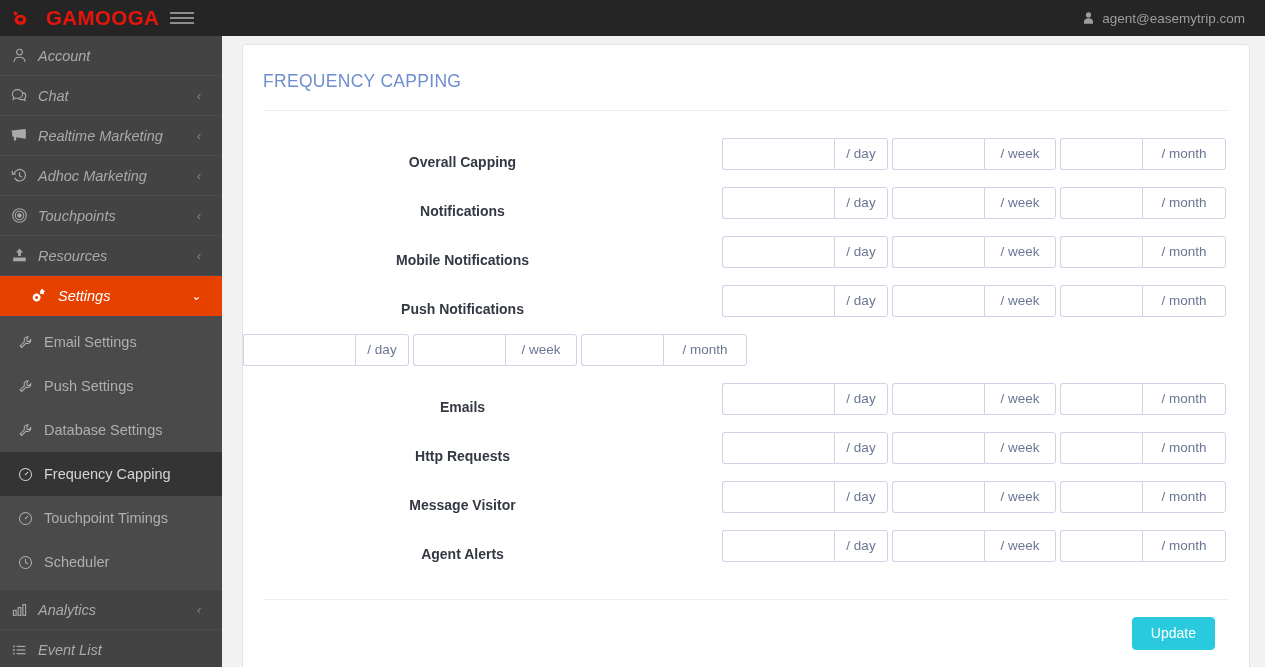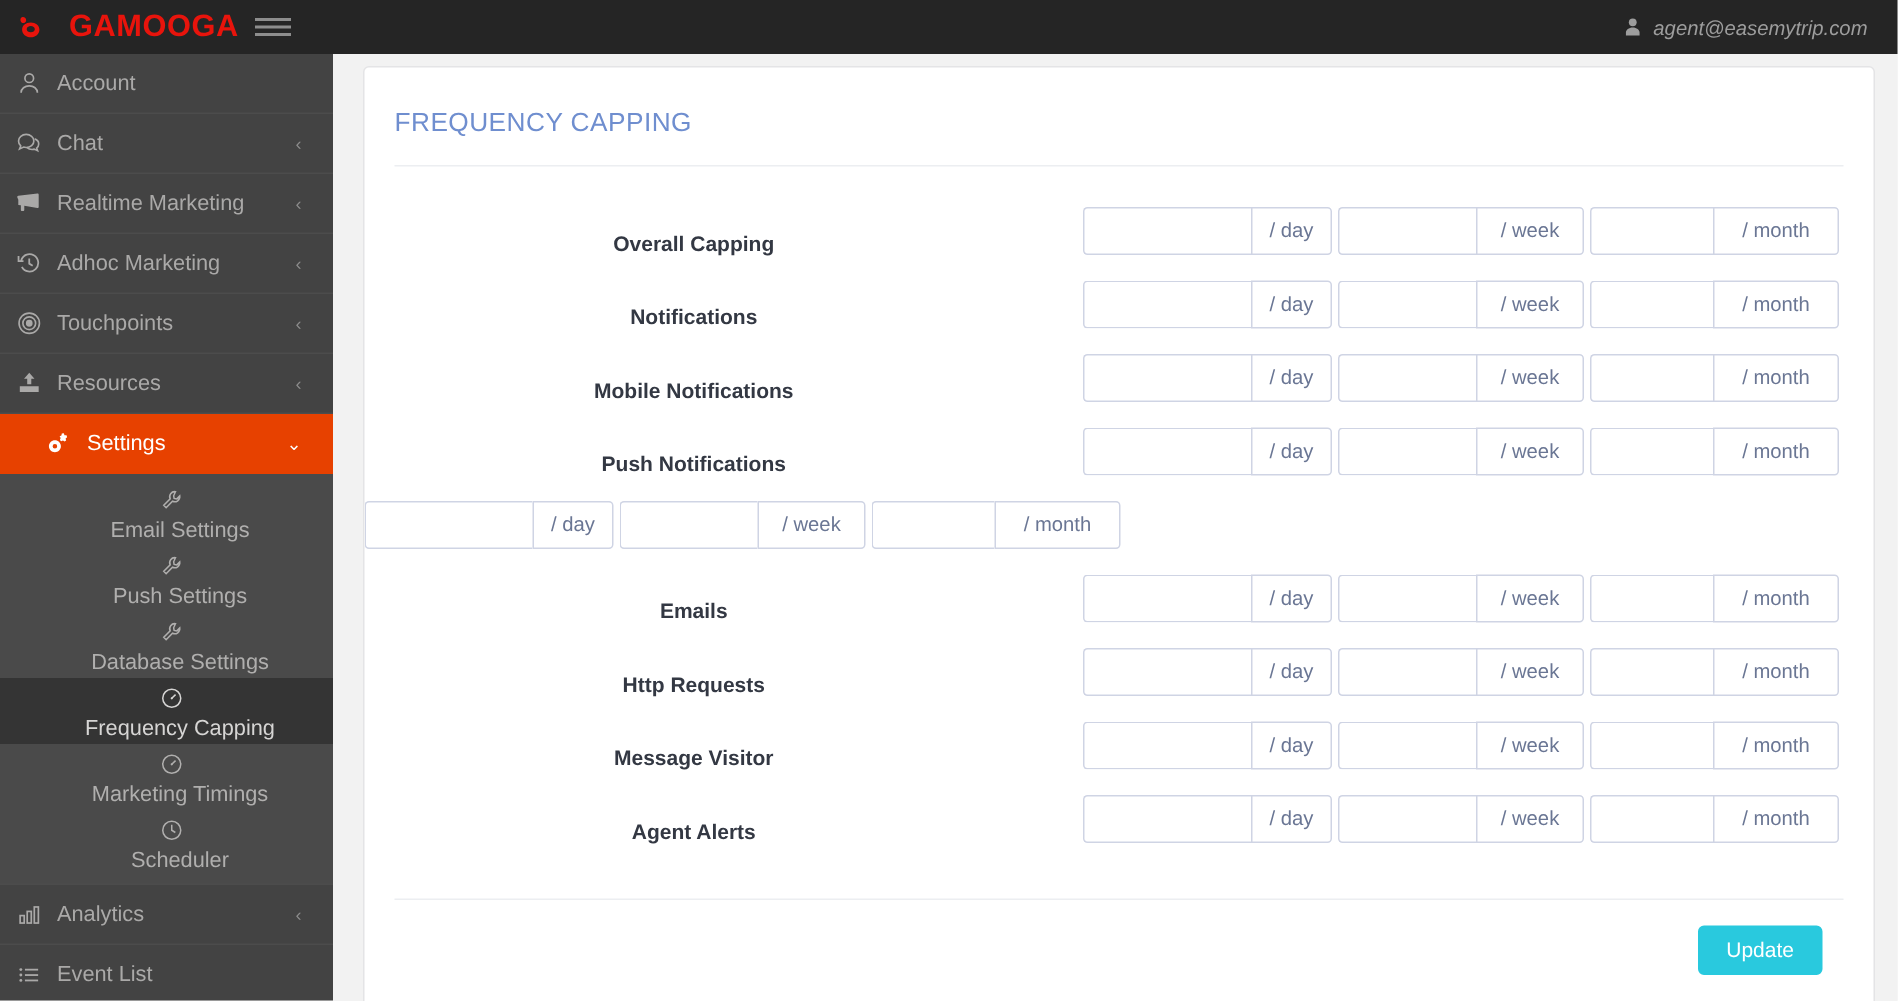--- a/index.html
+++ b/index.html
@@ -32,41 +32,42 @@
     font-family: "Liberation Sans", sans-serif;
   }
   #hamburger {
     width: 34px; margin-left: 10px;
     display: flex; flex-direction: column; justify-content: center;
     gap: 3px; cursor: pointer; padding: 4px 0;
   }
   #hamburger i { display: block; height: 2px; background: #8d8d8d; width: 24px; }
   #topbar-right {
     margin-left: auto; display: flex; align-items: center;
-    gap: 7px; padding-right: 20px; cursor: pointer; font-style: italic;
+    gap: 7px; padding-right: 20px; cursor: pointer;
   }
   #topbar-right .usericon { width: 13px; height: 14px; display: block; }
   #user-email { color: #9d9d9d; font-size: 13.5px; }
 
   
   #sidebar {
     position: absolute; top: 36px; left: 0;
     width: 222px; height: 631px;
     background: #434343;
     overflow: hidden;
     z-index: 20;
   }
   .nav-item {
     position: relative;
     height: 40px;
     display: flex; align-items: center;
     color: #aaa9a8; font-size: 14.5px;
     border-bottom: 1px solid #4c4c4c;
     cursor: pointer;
     padding-left: 0;
+    font-style: italic;
   }
   .nav-item .ico {
     width: 38px; flex: 0 0 38px;
     display: flex; align-items: center; justify-content: center;
     color: #aaa9a8;
   }
   .nav-item .ico svg { display: block; }
   .nav-item .lbl { flex: 1 1 auto; }
   .nav-item .caret {
     flex: 0 0 auto; padding-right: 21px;
@@ -81,21 +82,20 @@
   .nav-item.active .ico, .nav-item.active .caret { color: #ffffff; }
 
   
   #submenu { background: #4a4a4a; padding: 4px 0 5px 0; border-bottom: 1px solid #4c4c4c;}
   .sub-item {
     height: 44px;
     display: flex; align-items: center;
     color: #b0afae; font-size: 14.5px;
     cursor: pointer;
     padding-left: 18px;
-    flex-direction: column;
   }
   .sub-item .ico {
     width: 26px; flex: 0 0 26px;
     display: flex; align-items: center;
     color: #b0afae;
   }
   .sub-item.current { background: #343434; color: #d6d5d4; }
   .sub-item.current .ico { color: #d6d5d4; }
 
   
@@ -330,21 +330,21 @@
       <span>Frequency Capping</span>
     </div>
     <div class="sub-item">
       <span class="ico">
         <svg width="15" height="15" viewBox="0 0 20 20" fill="none" stroke="currentColor" stroke-width="1.35">
           <circle cx="10" cy="10" r="8"></circle>
             <path d="M10 10 13.4 6.8"></path>
             <circle cx="10" cy="10" r="1" fill="currentColor" stroke="none"></circle>
         </svg>
       </span>
-      <span>Marketing Timings</span>
+      <span>Touchpoint Timings</span>
     </div>
     <div class="sub-item">
       <span class="ico">
         <svg width="15" height="15" viewBox="0 0 20 20" fill="none" stroke="currentColor" stroke-width="1.35">
           <circle cx="10" cy="10" r="8"></circle>
             <path d="M10 5.2V10l3.2 2"></path>
         </svg>
       </span>
       <span>Scheduler</span>
     </div>

